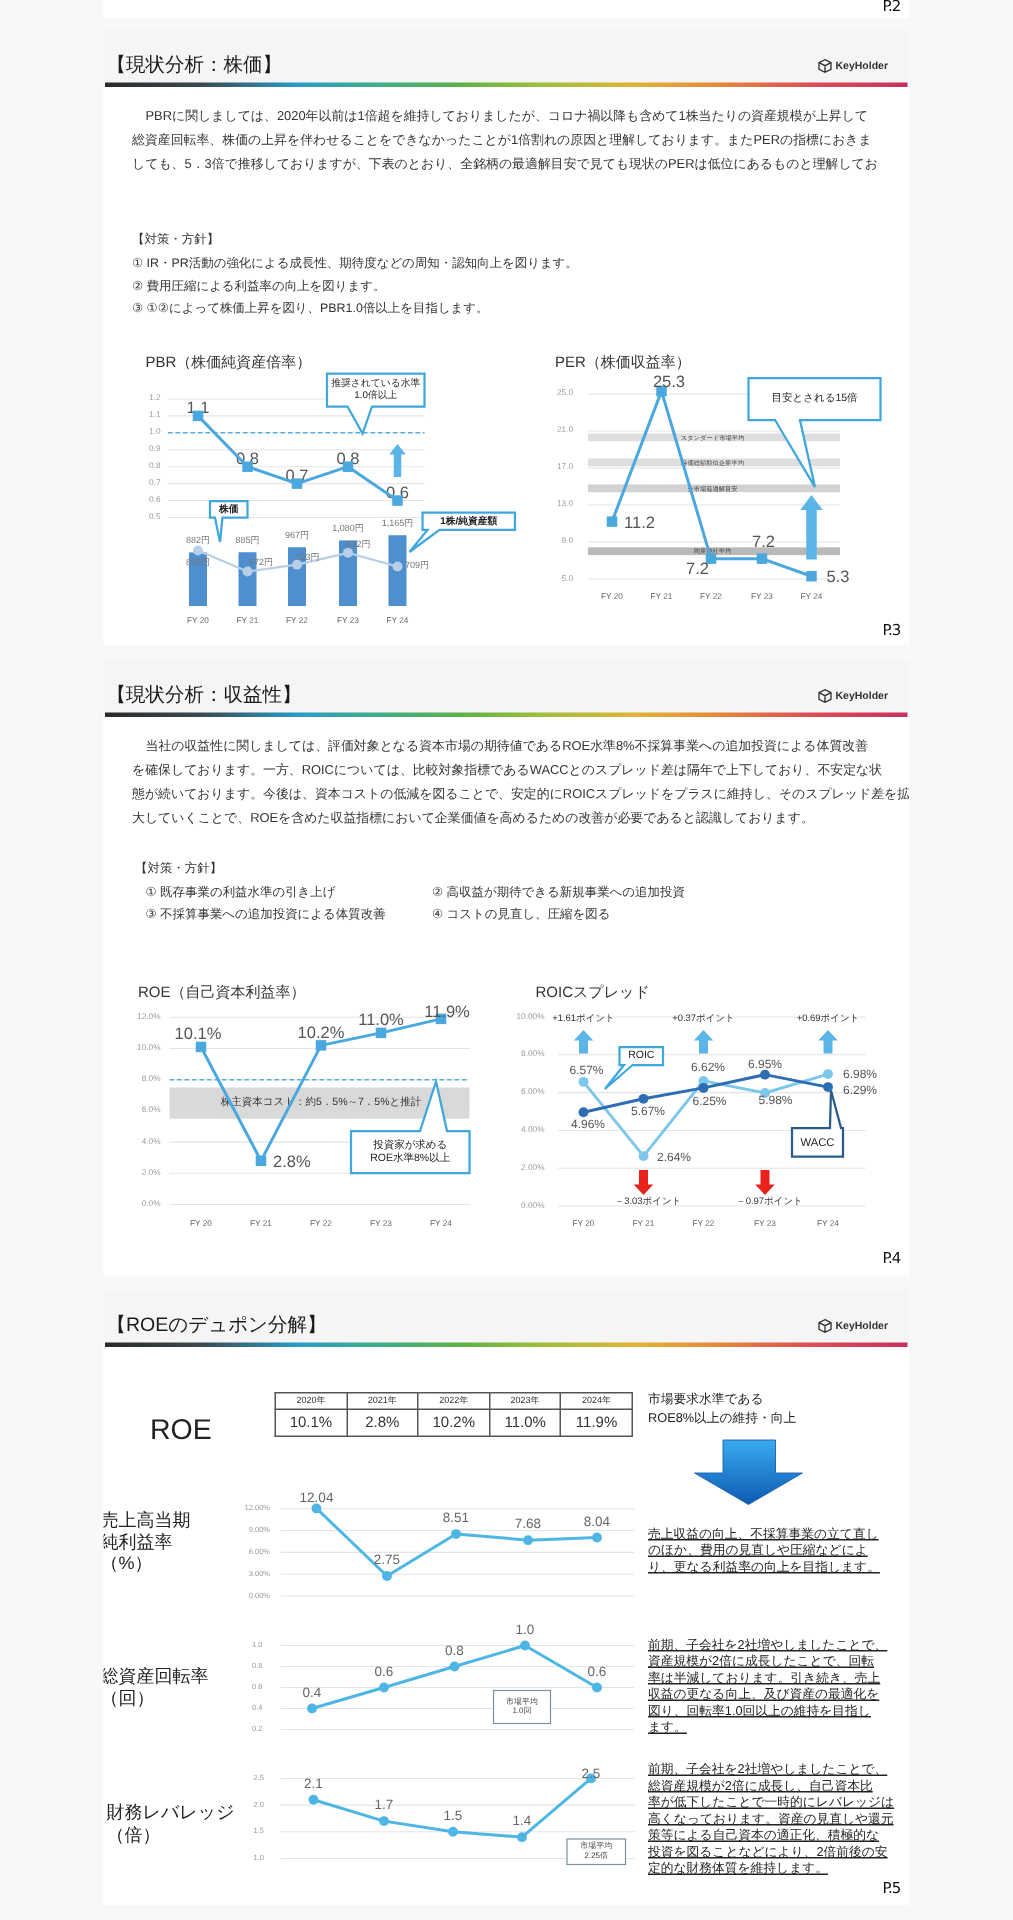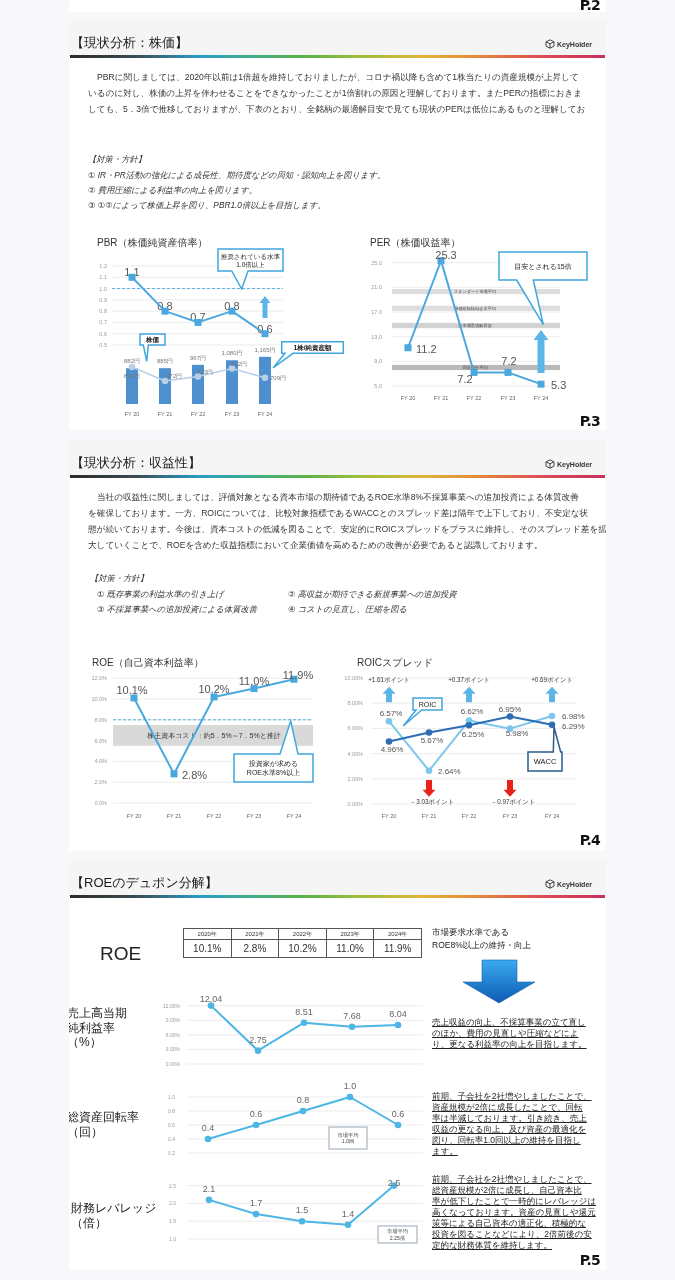--- a/index.html
+++ b/index.html
@@ -5,22 +5,22 @@
 html,body{margin:0;padding:0;}
 body{width:675px;height:1280px;position:relative;overflow:hidden;background:#f8f8fb;font-family:"Liberation Sans","DejaVu Sans",sans-serif;color:#333;}
 .page{position:absolute;left:69px;width:537px;background:#ffffff;overflow:hidden;}
 .page-header{position:absolute;left:0;top:0;width:537px;height:36px;background:#f5f5f6;}
 .title{position:absolute;left:2px;top:14px;font-size:13px;line-height:17px;color:#1a1a1a;white-space:nowrap;}
 .logo{position:absolute;left:476px;top:18px;height:12px;display:flex;align-items:center;}
 .logo svg{width:10px;height:10px;display:block;}
 .logo-text{font-size:7px;font-weight:bold;color:#333;margin-left:2px;white-space:nowrap;}
 .rule{position:absolute;left:1px;top:35px;width:535px;height:3px;background:linear-gradient(90deg,#2a2a2a 0%,#3b4a4f 12%,#2a9cc8 24%,#3fae8a 34%,#5cb148 44%,#9cbf3c 54%,#e0b437 66%,#e58a3b 76%,#dc4d55 88%,#c8305e 100%);}
 .tl{position:absolute;white-space:nowrap;font-size:8.6px;line-height:12px;color:#333;}
-.ms{position:absolute;white-space:nowrap;font-size:8.3px;line-height:12px;color:#333;font-style:italic;}
-.page-label{position:absolute;right:6px;font-weight:bold;font-size:14px;line-height:12px;color:#111;font-family:"DejaVu Sans",sans-serif;letter-spacing:-0.8px;}
+.ms{position:absolute;white-space:nowrap;font-size:8.3px;line-height:12px;color:#333;}
+.page-label{position:absolute;right:6px;font-weight:normal;font-size:10px;line-height:12px;color:#111;font-family:"DejaVu Sans",sans-serif;letter-spacing:-0.8px;}
 svg.canvas{position:absolute;left:0;top:0;}
 svg text{font-family:"Liberation Sans","DejaVu Sans",sans-serif;}
 .roe-big{position:absolute;left:31px;top:83px;font-size:19px;line-height:22px;color:#222;}
 .roe-table{position:absolute;left:114px;top:68px;width:239px;border-collapse:collapse;table-layout:fixed;}
 .roe-table td{border:1px solid #555;text-align:center;padding:0;color:#333;white-space:nowrap;}
 .roe-table .yr td{height:10px;font-size:6px;line-height:10px;}
 .roe-table .val td{height:17px;font-size:10px;line-height:17px;}
 .block{position:absolute;white-space:nowrap;font-size:8.5px;line-height:11px;color:#222;text-decoration:underline;}
 .target{position:absolute;left:363px;top:66px;white-space:nowrap;font-size:8.5px;line-height:13px;color:#222;}
 .row-label{position:absolute;width:100px;text-align:left;font-size:12px;line-height:14.5px;color:#222;white-space:nowrap;}
@@ -141,21 +141,21 @@
       <path d="M430,232H518V260H464.3L474.3,304.7L447.7,260H430Z" fill="#fff" stroke="#3fa7dc" stroke-width="1.5"></path>
       <text x="474" y="246" font-size="7" fill="#222" text-anchor="middle" dominant-baseline="central" font-weight="normal">目安とされる15倍</text>
       <polygon points="472,310 479.5,320 475.5,320 475.5,353 468.5,353 468.5,320 464.5,320" fill="#5bb5e6"></polygon>
       <text x="339" y="378" font-size="5.5" fill="#666" text-anchor="middle" dominant-baseline="central" font-weight="normal">FY 20</text>
       <text x="372" y="378" font-size="5.5" fill="#666" text-anchor="middle" dominant-baseline="central" font-weight="normal">FY 21</text>
       <text x="405" y="378" font-size="5.5" fill="#666" text-anchor="middle" dominant-baseline="central" font-weight="normal">FY 22</text>
       <text x="439" y="378" font-size="5.5" fill="#666" text-anchor="middle" dominant-baseline="central" font-weight="normal">FY 23</text>
       <text x="472" y="378" font-size="5.5" fill="#666" text-anchor="middle" dominant-baseline="central" font-weight="normal">FY 24</text>
     </svg>
   <div class="tl" style="left:28px;top:51px">PBRに関しましては、2020年以前は1倍超を維持しておりましたが、コロナ禍以降も含めて1株当たりの資産規模が上昇して</div>
-  <div class="tl" style="left:19px;top:67px">いるのに対し、株価の上昇を伴わせることをできなかったことが1倍割れの原因と理解しております。またPERの指標におきま</div>
+  <div class="tl" style="left:19px;top:67px">総資産回転率、株価の上昇を伴わせることをできなかったことが1倍割れの原因と理解しております。またPERの指標におきま</div>
   <div class="tl" style="left:19px;top:83px">しても、5．3倍で推移しておりますが、下表のとおり、全銘柄の最適解目安で見ても現状のPERは低位にあるものと理解してお</div>
   <div class="ms" style="left:19px;top:133px">【対策・方針】</div>
   <div class="ms" style="left:19px;top:149px">① IR・PR活動の強化による成長性、期待度などの周知・認知向上を図ります。</div>
   <div class="ms" style="left:19px;top:164px">② 費用圧縮による利益率の向上を図ります。</div>
   <div class="ms" style="left:19px;top:179px">③ ①②によって株価上昇を図り、PBR1.0倍以上を目指します。</div>
   <div class="page-label" style="top:395px">P.3</div>
 </div>
 
 <div class="page" id="page-p4" style="top:440px;height:411px;">
   <div class="page-header"></div>

